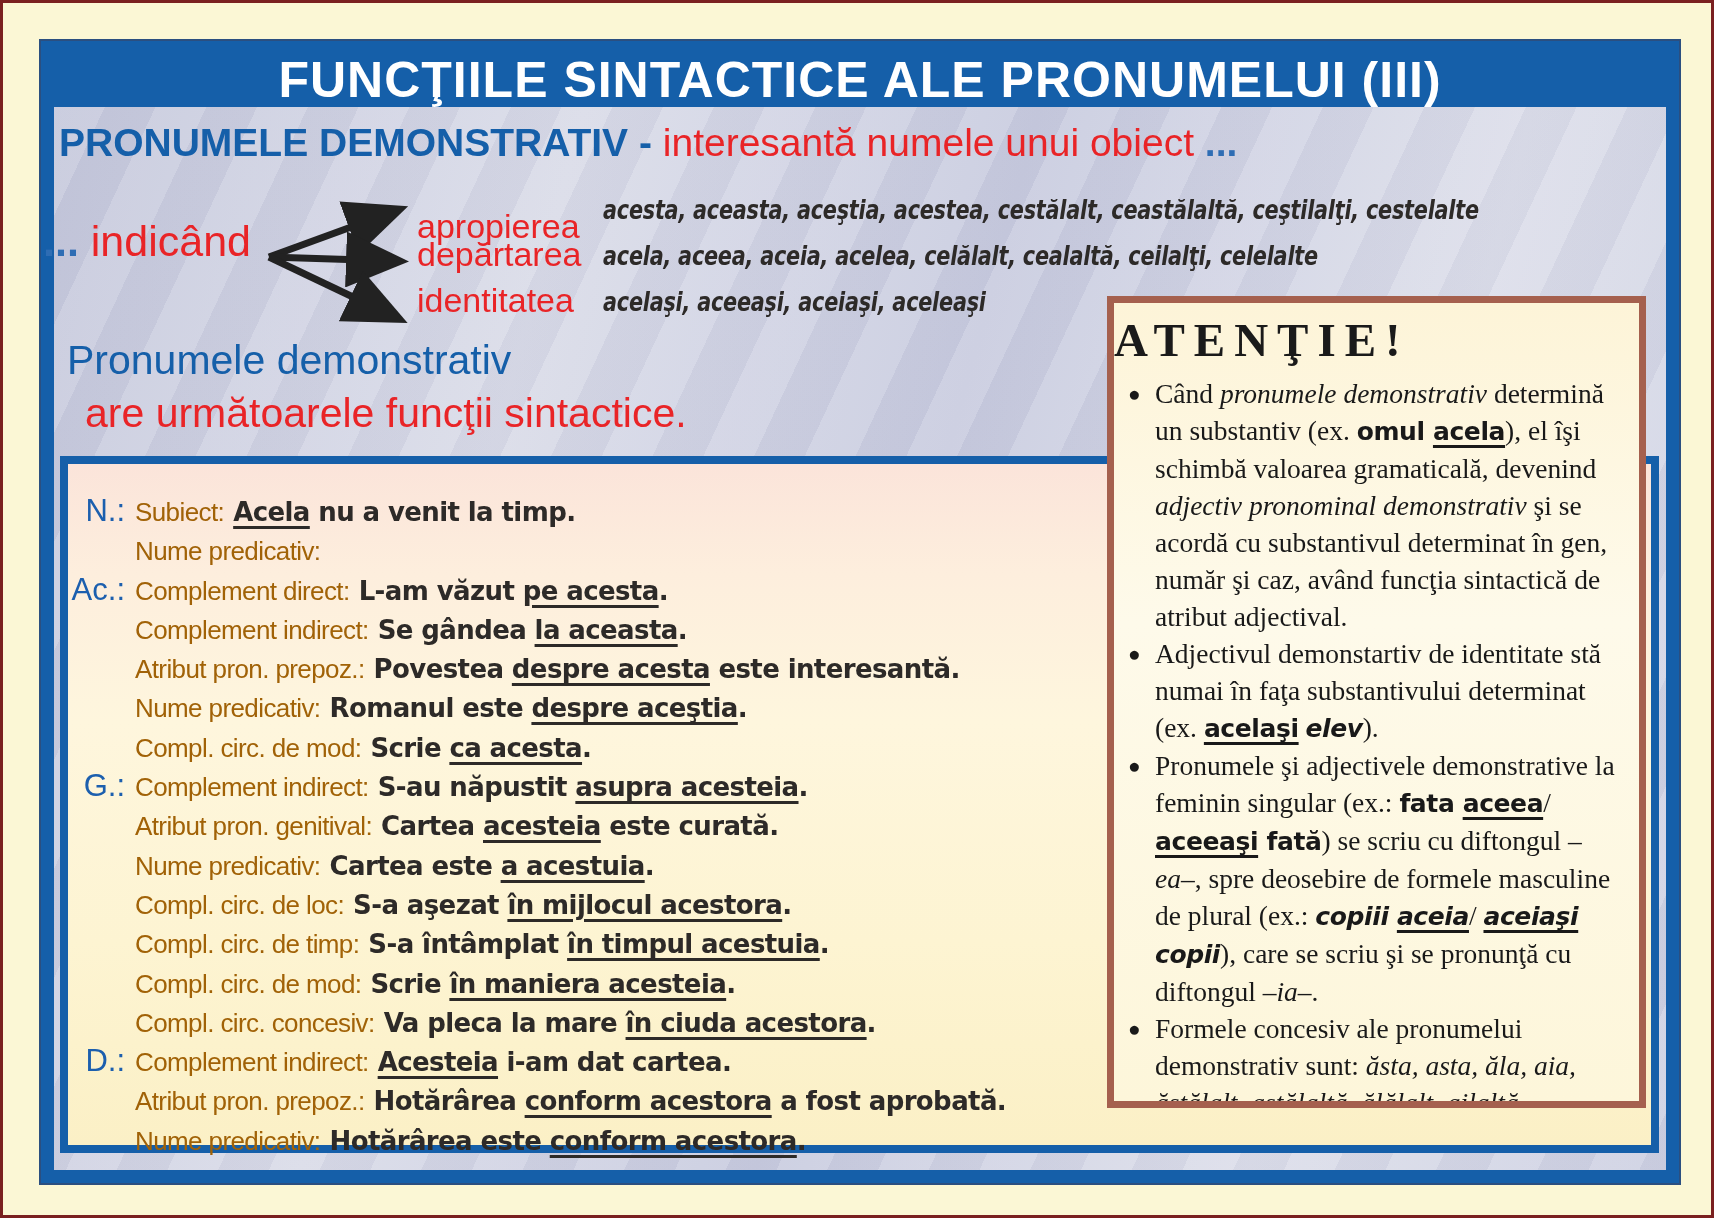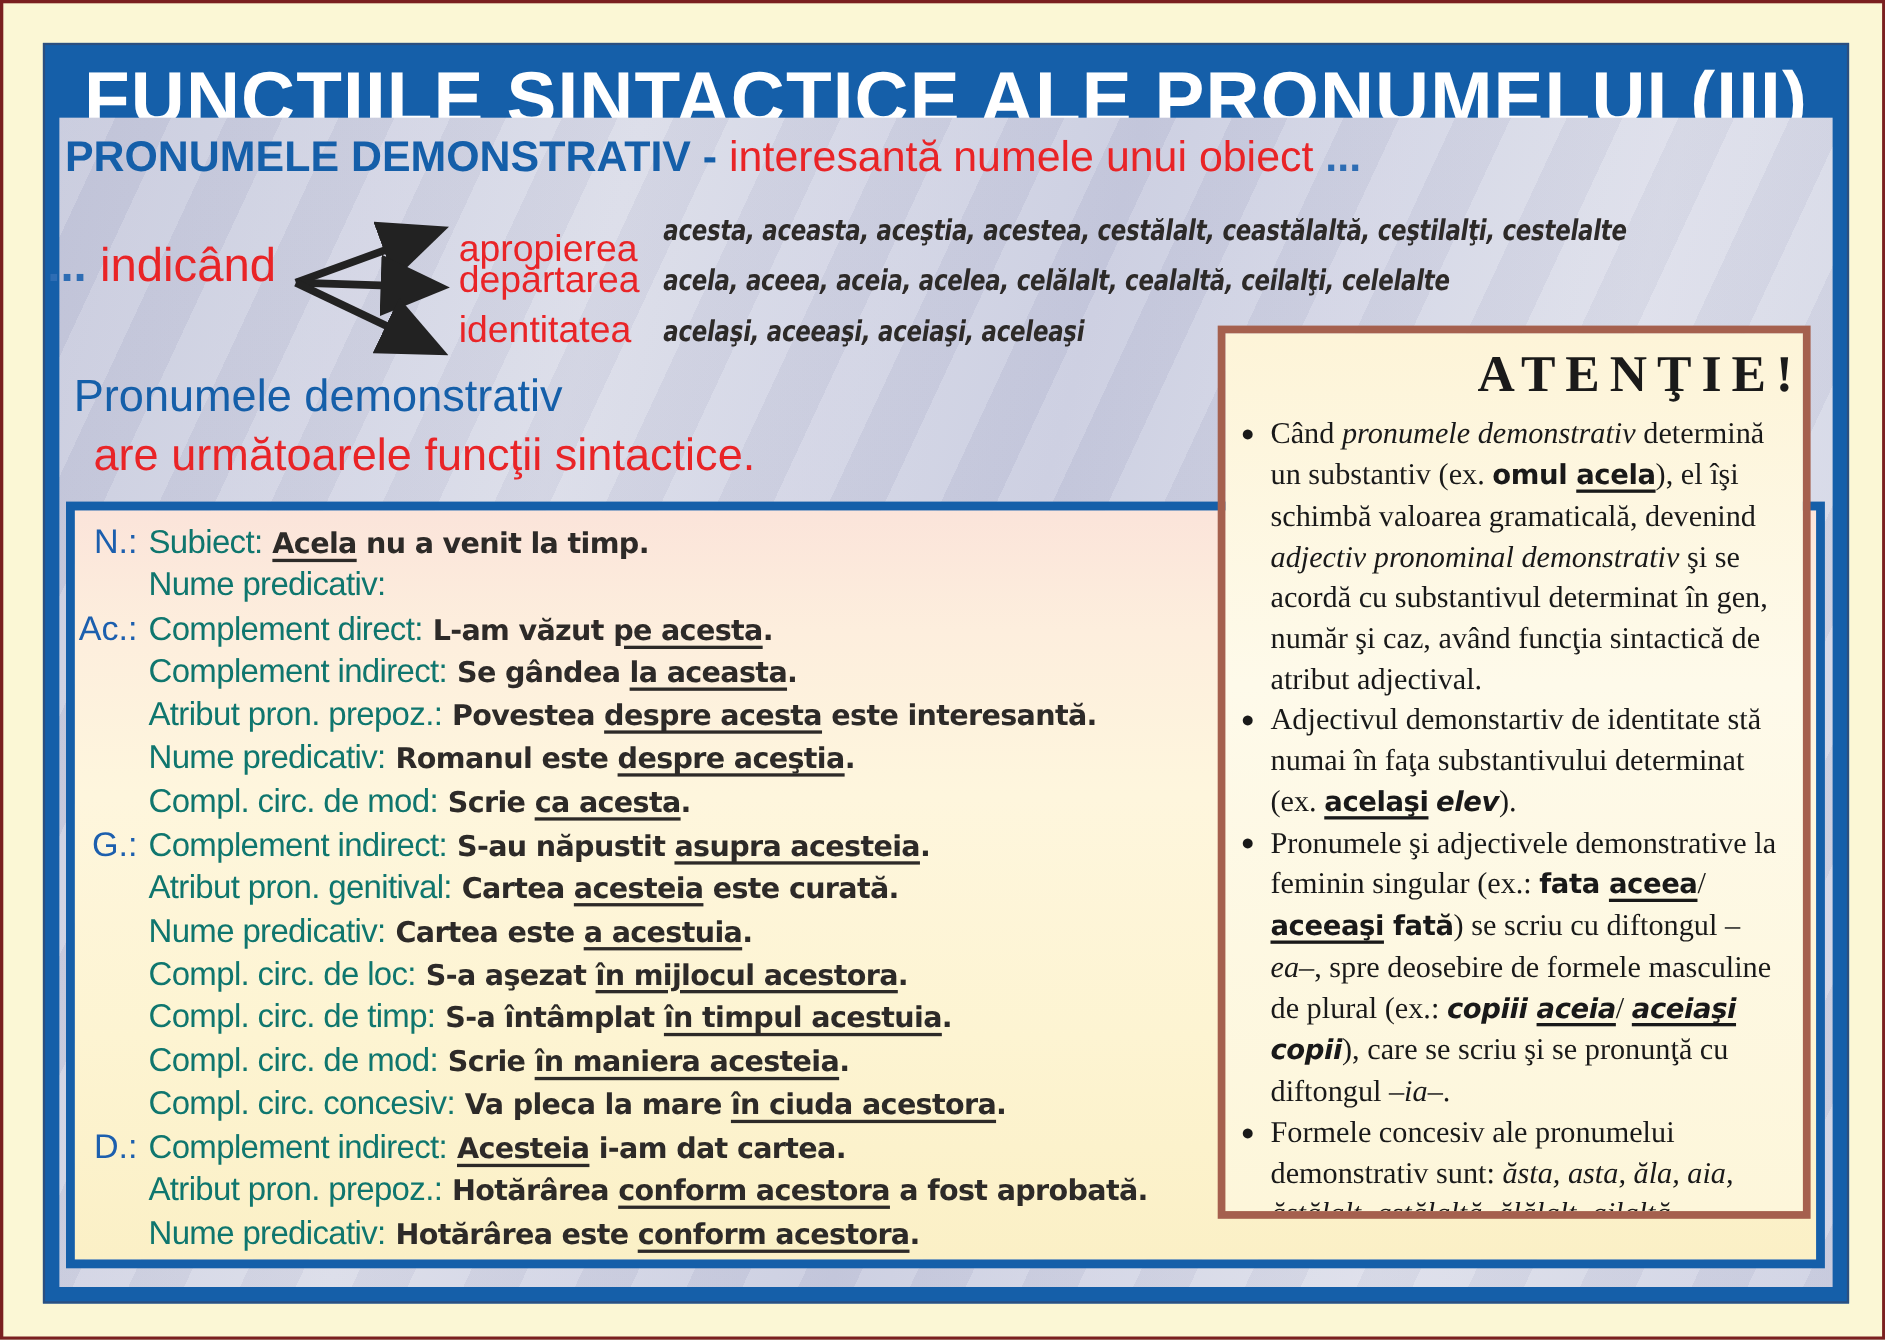--- a/index.html
+++ b/index.html
@@ -8,21 +8,21 @@
     background:#fbf7d5; border:3px solid #7a2020; box-sizing:border-box;
     font-family:"Liberation Sans", sans-serif;
   }
   
   #frame{
     position:absolute; left:36px; top:36px; width:1642px; height:1146px;
     background:#155fa9; border:2px solid #2b4f80; box-sizing:border-box;
   }
   #header-title{
     position:absolute; left:36px; top:48px; width:1642px; text-align:center;
-    color:#ffffff; font-size:68px; font-weight:700; letter-spacing:1px;
+    color:#ffffff; font-size:50px; font-weight:700; letter-spacing:1px;
   }
   
   #lavender{
     position:absolute; left:51px; top:104px; width:1612px; height:1063px;
     background:linear-gradient(105deg,#c5c8dc 0%,#d9dbe8 28%,#c8cbdf 52%,#dcdeea 78%,#cdd0e2 100%);
   }
   #lavender::after{
     content:""; position:absolute; inset:0;
     background:repeating-linear-gradient(115deg, rgba(255,255,255,.10) 0 46px, rgba(40,40,90,.03) 46px 92px);
   }
@@ -50,36 +50,36 @@
   #note2{position:absolute; left:82px; top:387px; font-size:41px; color:#e92427;}
   
   #examples-panel{
     position:absolute; left:57px; top:453px; width:1599px; height:697px;
     border:8px solid #155fa9; box-sizing:border-box;
     background:linear-gradient(180deg,#fbe4da 0%,#fdeedd 16%,#fef6dd 38%,#fdf4d2 70%,#fbf0c6 100%);
   }
   #rows{position:absolute; left:64px; top:470px; width:1040px;}
   .frow{display:flex; align-items:baseline; height:39.3px; line-height:39.3px; white-space:nowrap;}
   .fcase{width:58px; text-align:right; flex:0 0 58px; color:#1c5fae; font-size:31px;}
-  .flabel{color:#0f766e; font-size:30px; margin-left:10px; letter-spacing:-.6px;}
+  .flabel{color:#a16207; font-size:26px; margin-left:10px; letter-spacing:-.6px;margin-top:20px;}
   .fsentence{
     margin-left:9px; color:#2d2a28; font-size:26px; font-weight:700;
     font-family:"DejaVu Sans", sans-serif; letter-spacing:-.6px;
   }
   .seg-u{text-decoration:underline; text-decoration-thickness:3px; text-underline-offset:5px;}
   .seg-i{font-style:italic;}
   .seg-c{font-family:"DejaVu Sans", sans-serif; font-weight:700; font-size:25px; letter-spacing:-.4px;}
   
   #attention-panel{
     position:absolute; left:1104px; top:293px; width:539px; height:812px;
     border:7px solid #a5604e; box-sizing:border-box; overflow:hidden;
     background:linear-gradient(180deg,#fdf4d8 0%,#fefaea 40%,#fdf6da 100%);
   }
   #attention-title{
-    text-align:right; margin-top:10px; color:#1a1a1a;
+    text-align:left; margin-top:10px; color:#1a1a1a;
     font-family:"Liberation Serif", serif; font-size:47px; font-weight:700; letter-spacing:9px;
   }
   #bullets{padding:8px 12px 0 14px;}
   .bullet{
     position:relative; padding-left:27px; color:#191919;
     font-family:"Liberation Serif", serif; font-size:27.5px; line-height:37px;
   }
   .bullet::before{content:"●"; position:absolute; left:0; top:1px; font-size:21px;}
 </style>
 </head>

